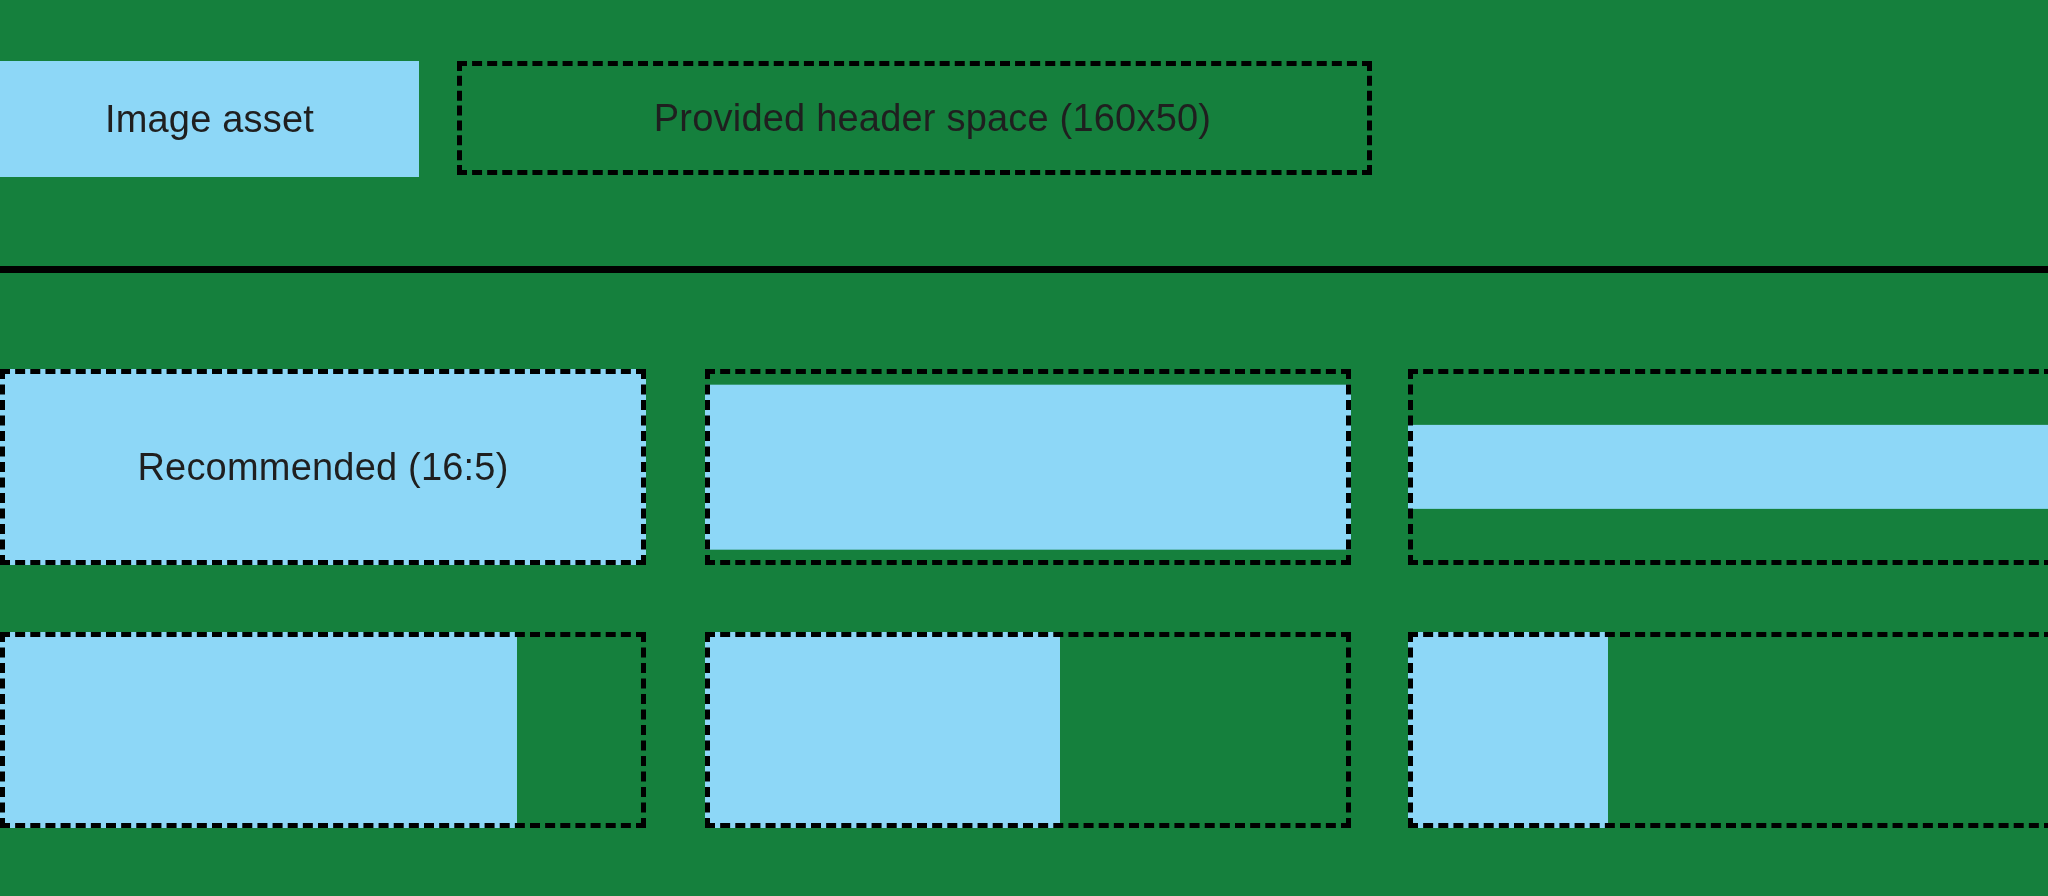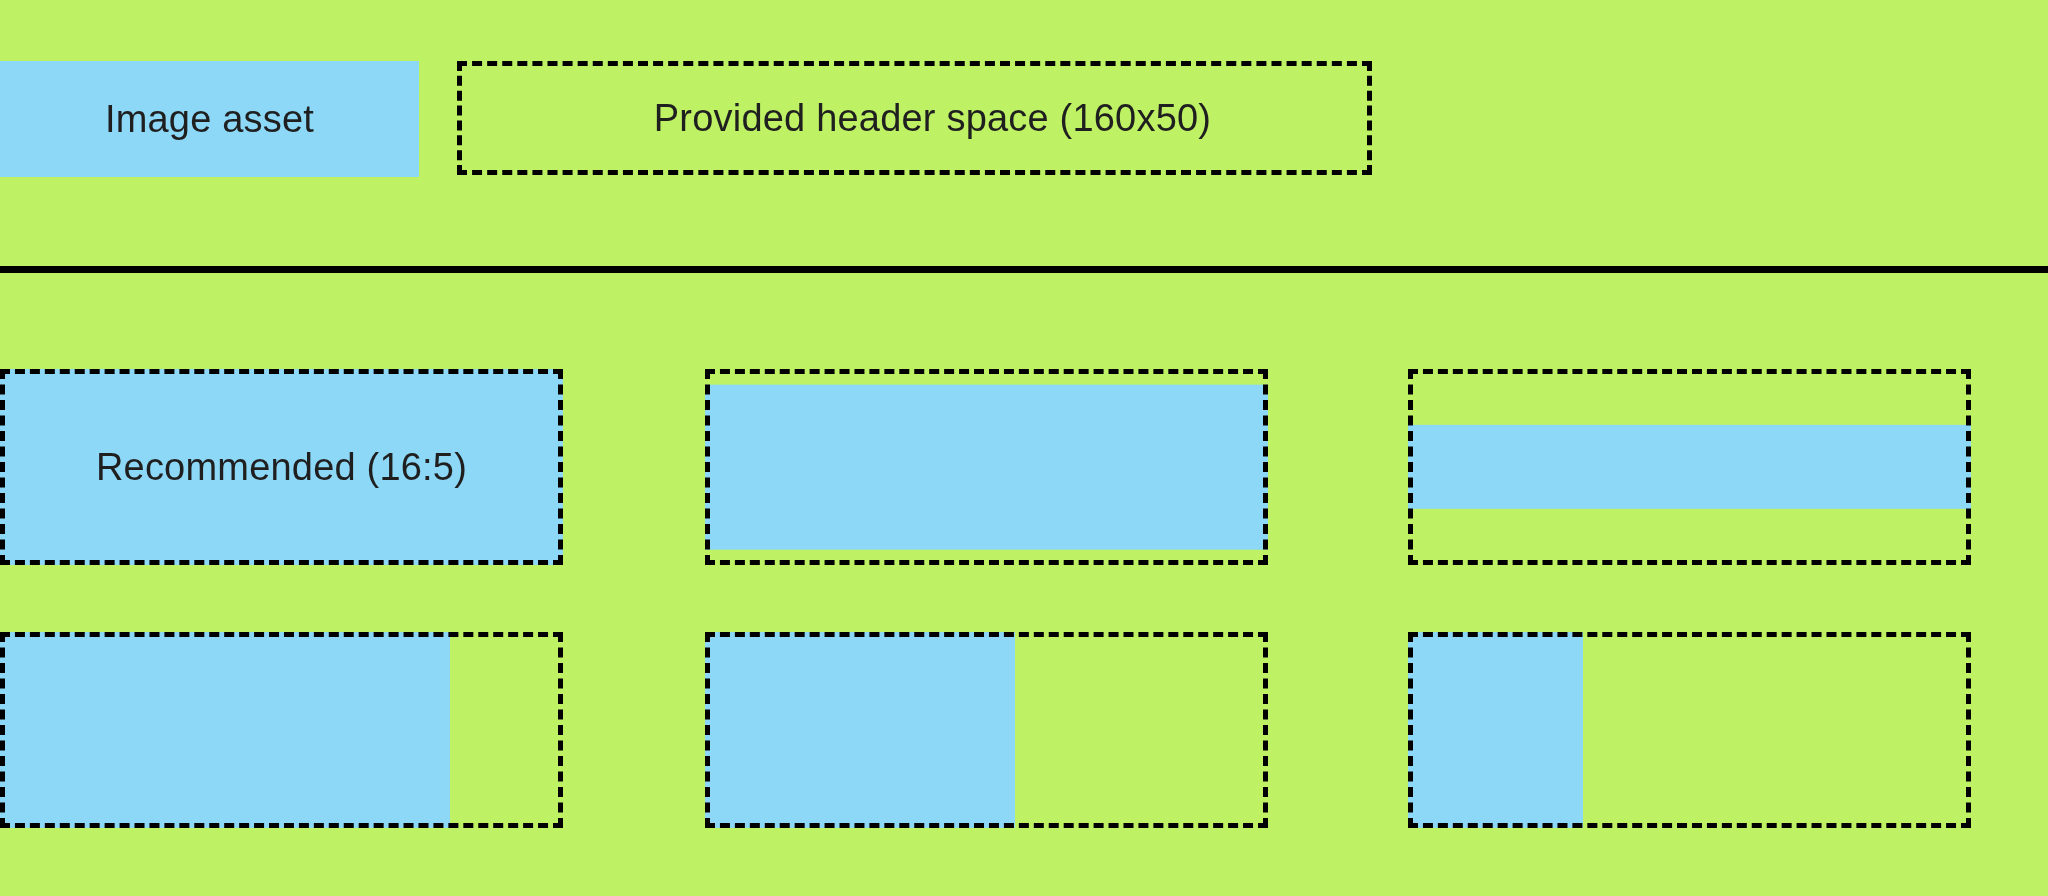--- a/index.html
+++ b/index.html
@@ -56,21 +56,21 @@
   .divider {
     position: absolute;
     left: 0;
     top: 266px;
     width: 2048px;
     height: 7px;
   }
   
   .cell {
     position: absolute;
-    width: 563px;
+    width: 646px;
     height: 196px;
   }
   .r1 { top: 369px; }
   .r2 { top: 632px; }
   .c1 { left: 0px; }
   .c2 { left: 705px; }
   .c3 { left: 1408px; }
   .fill {
     position: absolute;
     left: 0;
@@ -80,21 +80,21 @@
     inset: 0;
     display: flex;
     align-items: center;
     justify-content: center;
     pointer-events: none;
   }
 </style>
 </head>
 <body>
 
-<div id="canvas" style="background: #bef264;">
+<div id="canvas" style="background: #15803d;">
 
   <div class="swatch" style="background: rgb(141, 215, 247);">
     <span class="label-text" style="color: rgb(31, 31, 31);">Image asset</span>
   </div>
 
   <div class="header-space">
     <div class="dash-border" style="border-color: rgb(0, 0, 0);"></div>
     <span class="label-text" style="color: rgb(31, 31, 31); margin-left: 36px;">Provided header space (160x50)</span>
   </div>
 

